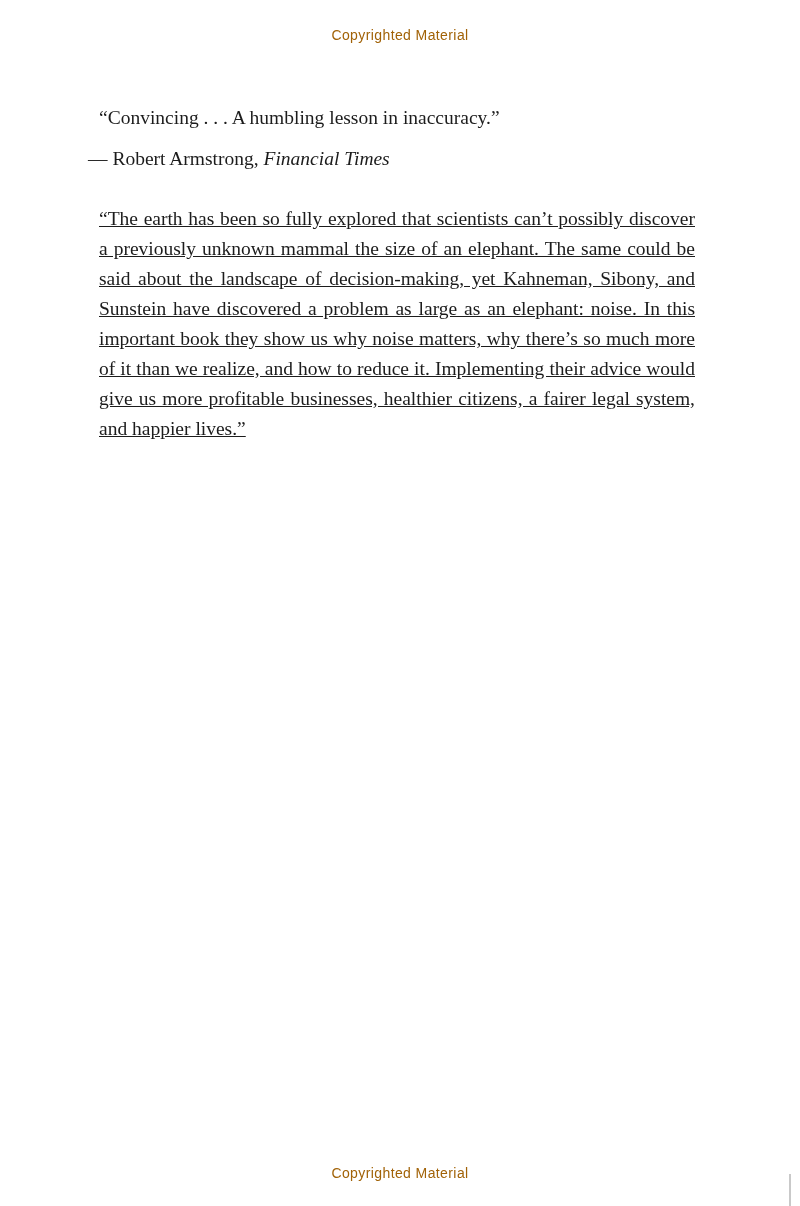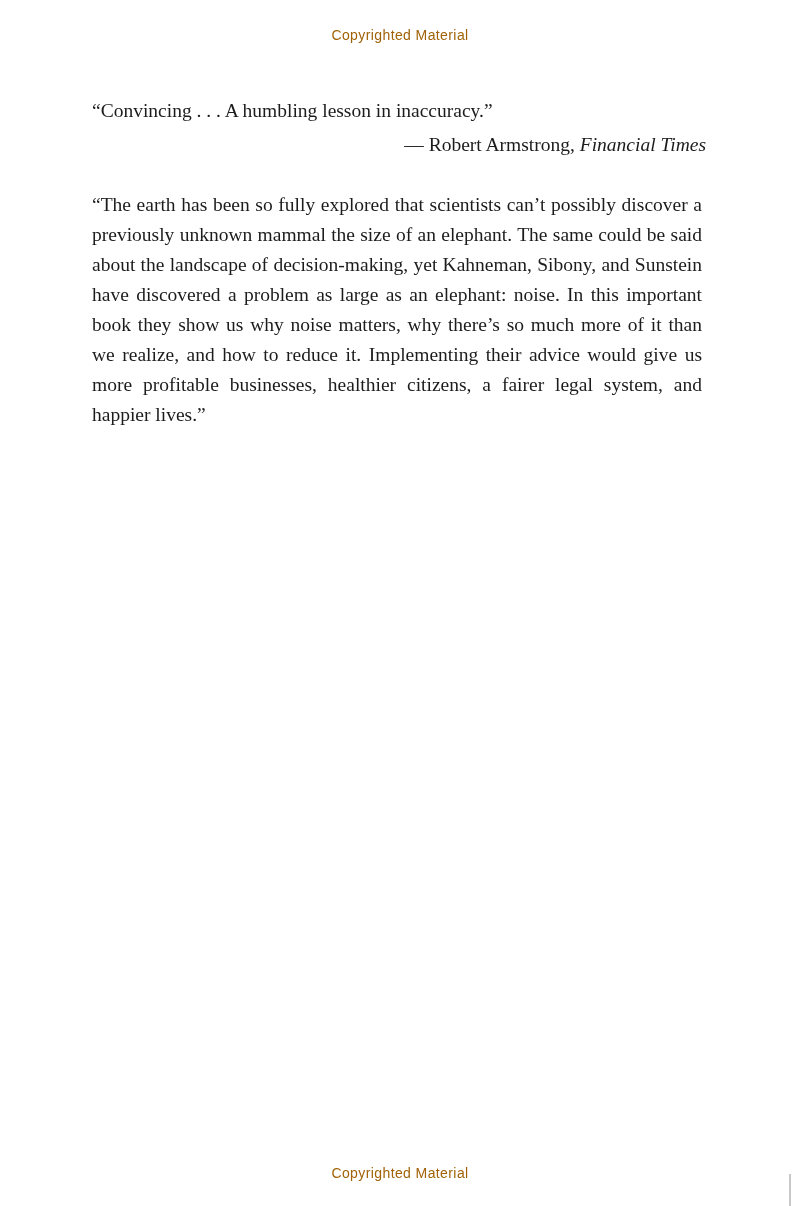--- a/index.html
+++ b/index.html
@@ -38,28 +38,29 @@
     position: absolute;
     top: 92px;
     left: 88px;
     width: 618px;
     font-size: 19.5px;
     line-height: 30px;
   }
   .review-quote {
     text-align: justify;
     text-justify: inter-word;
-    margin: 4px;
+    margin: 11px;
   }
   .review-attribution {
-    text-align: right;
+    text-align: left;
     margin: 0;
   }
   .review + .review {
     margin-top: 30px;
+    text-decoration: underline;
   }
   .italic {
     font-style: italic;
   }
   .page-edge-line {
     position: absolute;
     right: 9px;
     bottom: 0;
     width: 2px;
     height: 32px;

